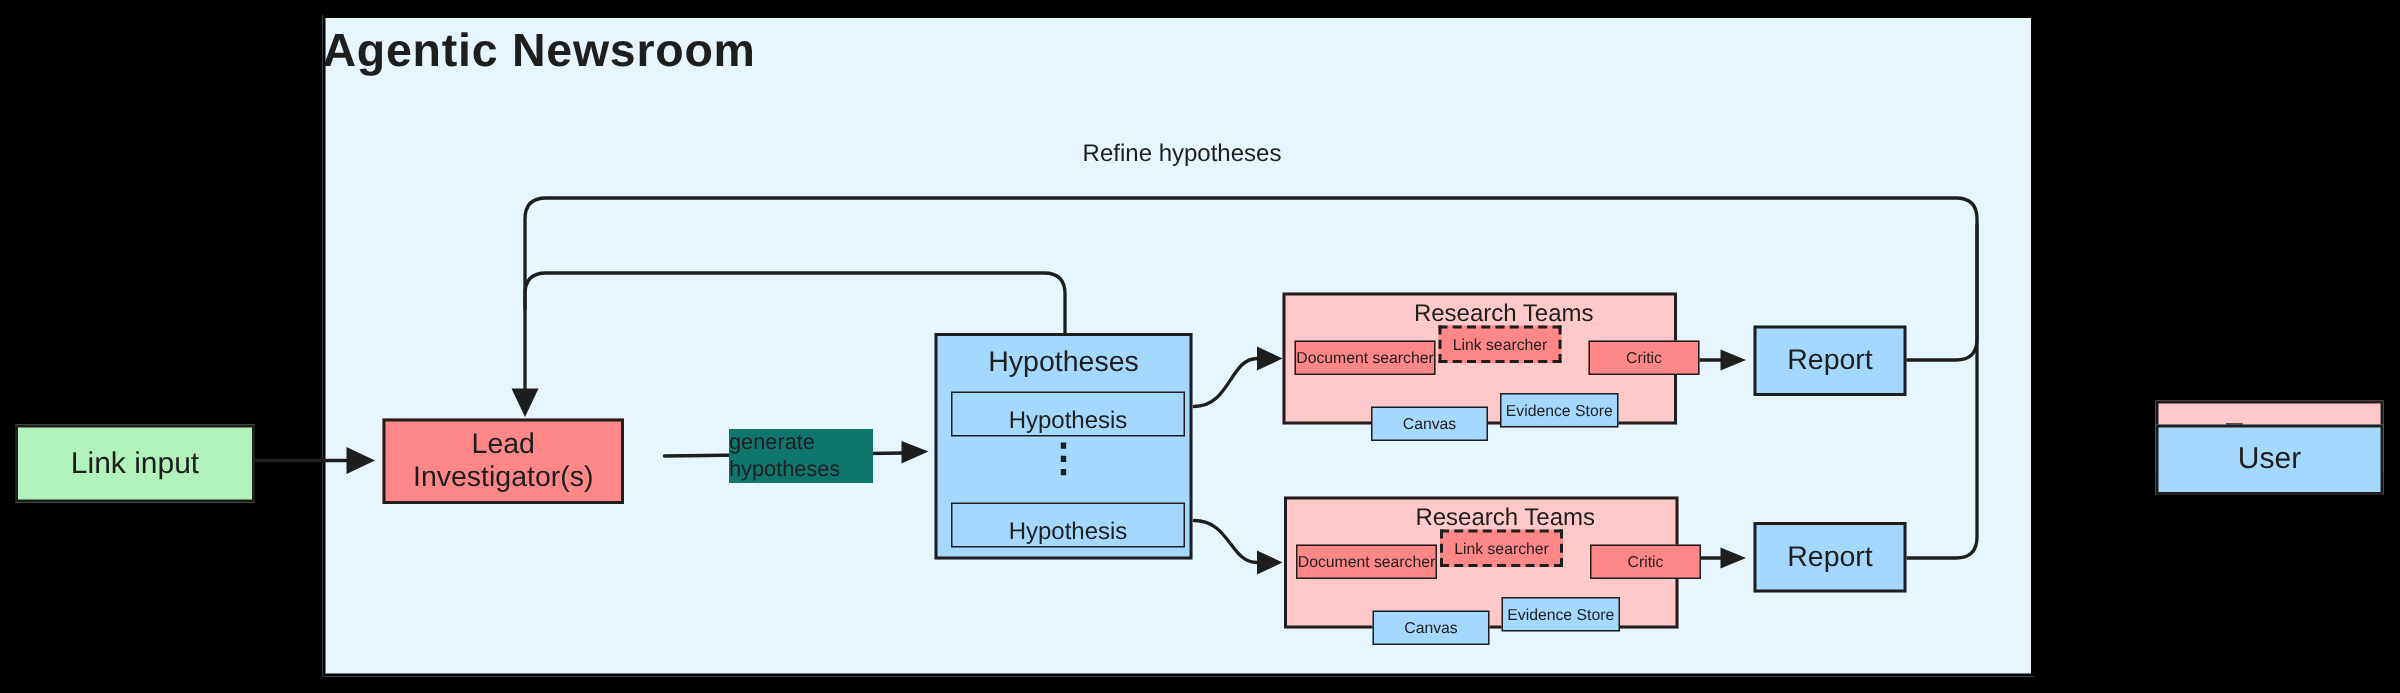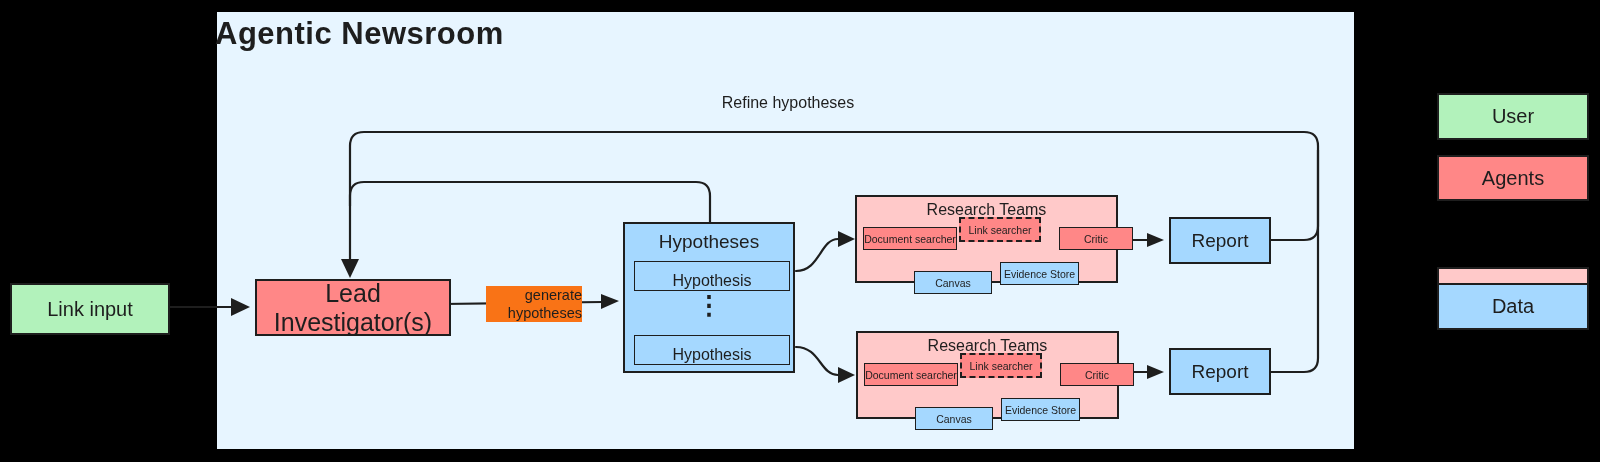--- a/index.html
+++ b/index.html
@@ -23,45 +23,45 @@
 
   .title {
     position:absolute; left:215px; top:16px; width:1141px; text-align:left;
     font-size:31px; font-weight:600; letter-spacing:0.5px; z-index:6;
   }
   .refine-label {
     position:absolute; left:638px; top:94px; width:300px; text-align:center;
     font-size:16px; z-index:6;
   }
   .generate-label {
-    position:absolute; left:486px; top:286px; width:96px; text-align:right;
-    font-size:14.5px; line-height:1.25; background:#f97316; z-index:7;
+    position:absolute; left:486px; top:286px; width:96px; text-align:left;
+    font-size:14.5px; line-height:1.25; background:#0f766e; z-index:7;
   }
   .generate-label span { display:block; }
 
   .user-input { left:10px; top:283px; width:160px; height:52px; font-size:20px; }
-  .lead-inv   { left:255px; top:279px; width:196px; height:57px; font-size:25px; }
+  .lead-inv   { left:255px; top:279px; width:161px; height:57px; font-size:19px; }
 
   .hyp-box { left:623px; top:222px; width:172px; height:151px; display:block; }
   .hyp-title { position:absolute; left:0; top:7px; width:100%; text-align:center; font-size:19px; }
   .hyp-item {
     position:absolute; left:9px; width:154px; height:28px; border:1.5px solid #1e1e1e;
     background:#a5d8ff; display:flex; align-items:flex-end; justify-content:center; font-size:16px;
   }
   .hyp-item.top { top:37px; }
   .hyp-item.bottom { top:111px; }
   .hyp-dots {
     position:absolute; left:0; top:66px; width:100%; text-align:center;
     font-size:26px; font-weight:bold; line-height:1.2; letter-spacing:0;
   }
 
   .rt-box { width:263px; height:88px; display:block; }
   .rt-box.rt1 { left:855px; top:195px; }
   .rt-box.rt2 { left:856px; top:331px; }
-  .rt-title { position:absolute; left:0; top:4px; width:100%; text-align:center; font-size:16px; }
+  .rt-title { position:absolute; left:0; top:4px; width:100%; text-align:center; font-size:16px;padding-left:16px; }
   .chip {
     position:absolute; border:1.5px solid #1e1e1e; height:21px;
     display:flex; align-items:center; justify-content:center; font-size:10.5px;
   }
   .chip.doc    { left:6px;  top:30px; width:92px; }
   .chip.link   { left:102px; top:20px; width:78px; border:2px dashed #1e1e1e; }
   .chip.critic { left:202px; top:30px; width:72px; }
   .chip.canvas { left:57px; top:59px; width:76px;margin-top:15px; }
   .chip.evid   { left:143px; top:65px; width:77px;text-align:center; }
 
@@ -178,26 +178,20 @@
     </div>
   </div>
 
   <div class="node fill-data report r1">
     <span>Report</span>
   </div>
   <div class="node fill-data report r2">
     <span>Report</span>
   </div>
 
-  <div class="node fill-user legend-item user">
-    <span>User</span>
-  </div>
-  <div class="node fill-agent legend-item agents">
-    <span>Agents</span>
-  </div>
   <div class="node fill-team legend-item teams">
     <span>Teams</span>
   </div>
   <div class="node fill-data legend-item data">
-    <span>Data</span>
+    <span>User</span>
   </div>
 
 </div>
 
 </body></html>

